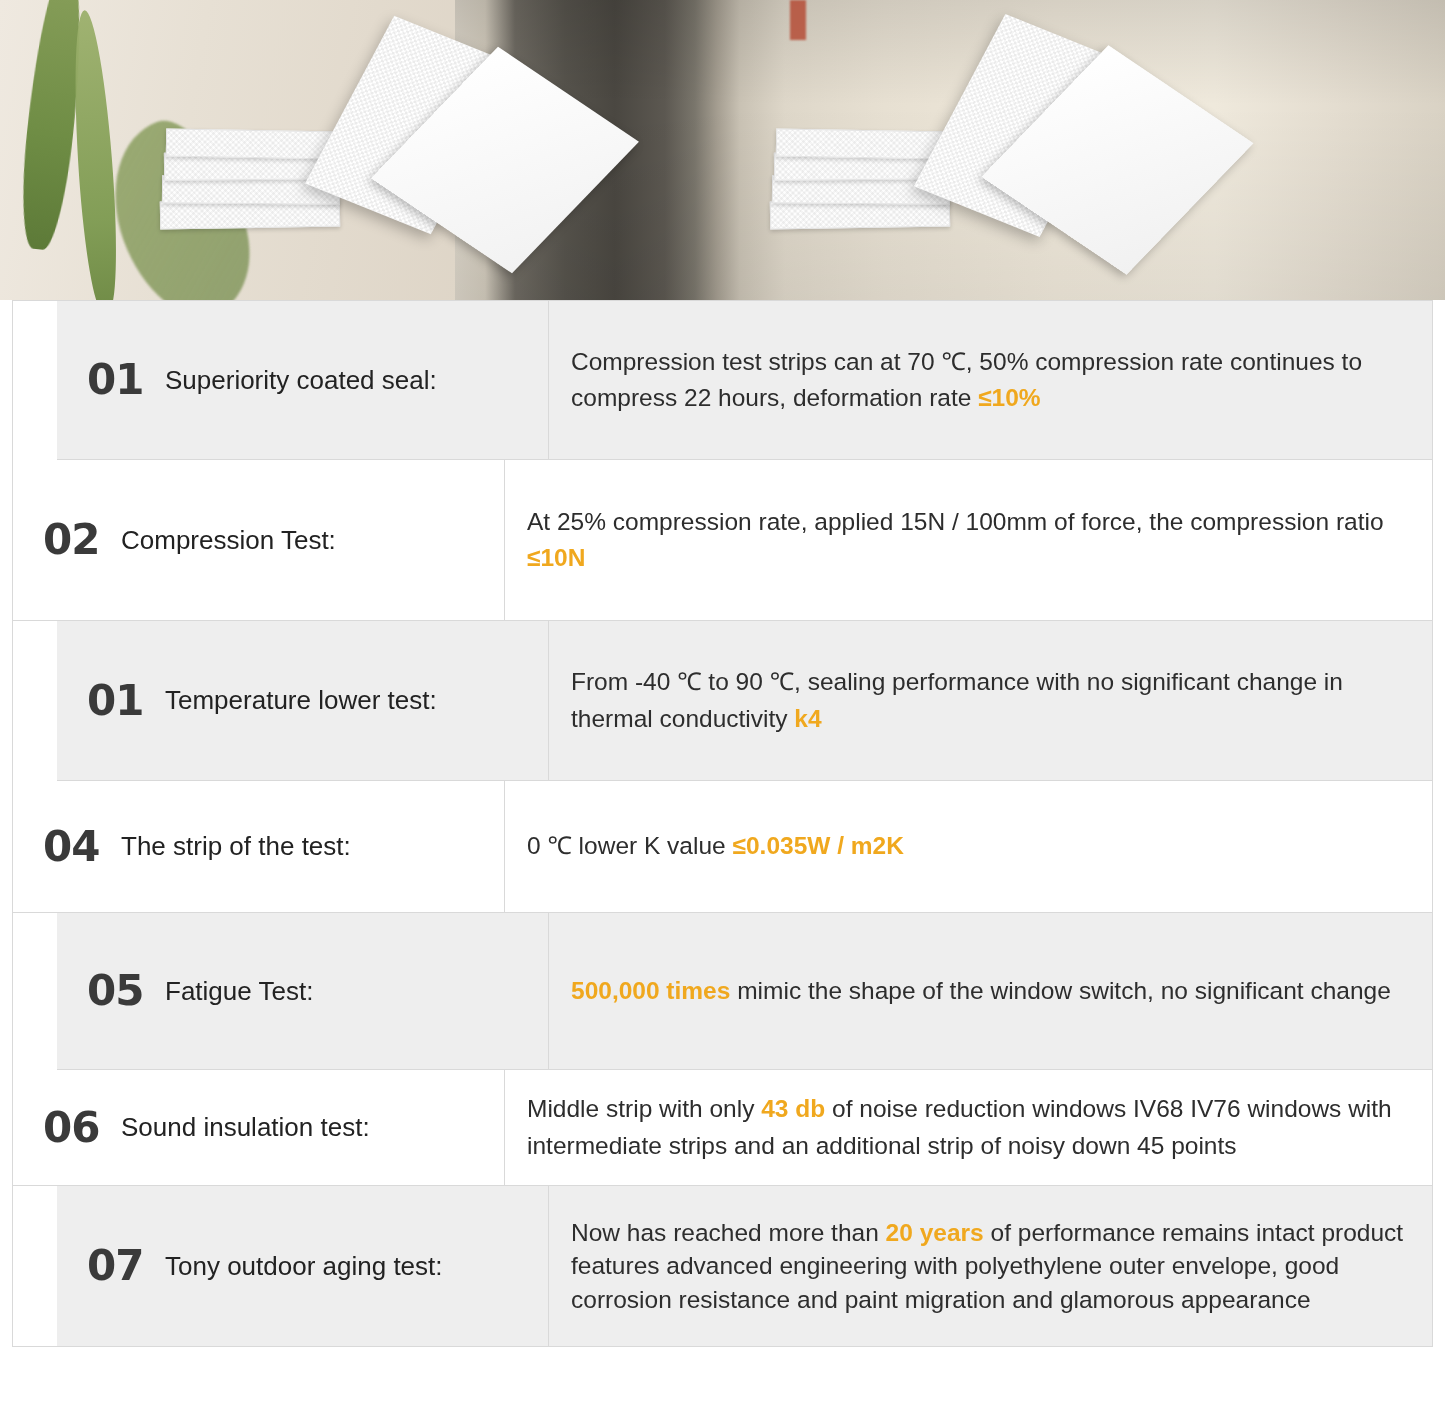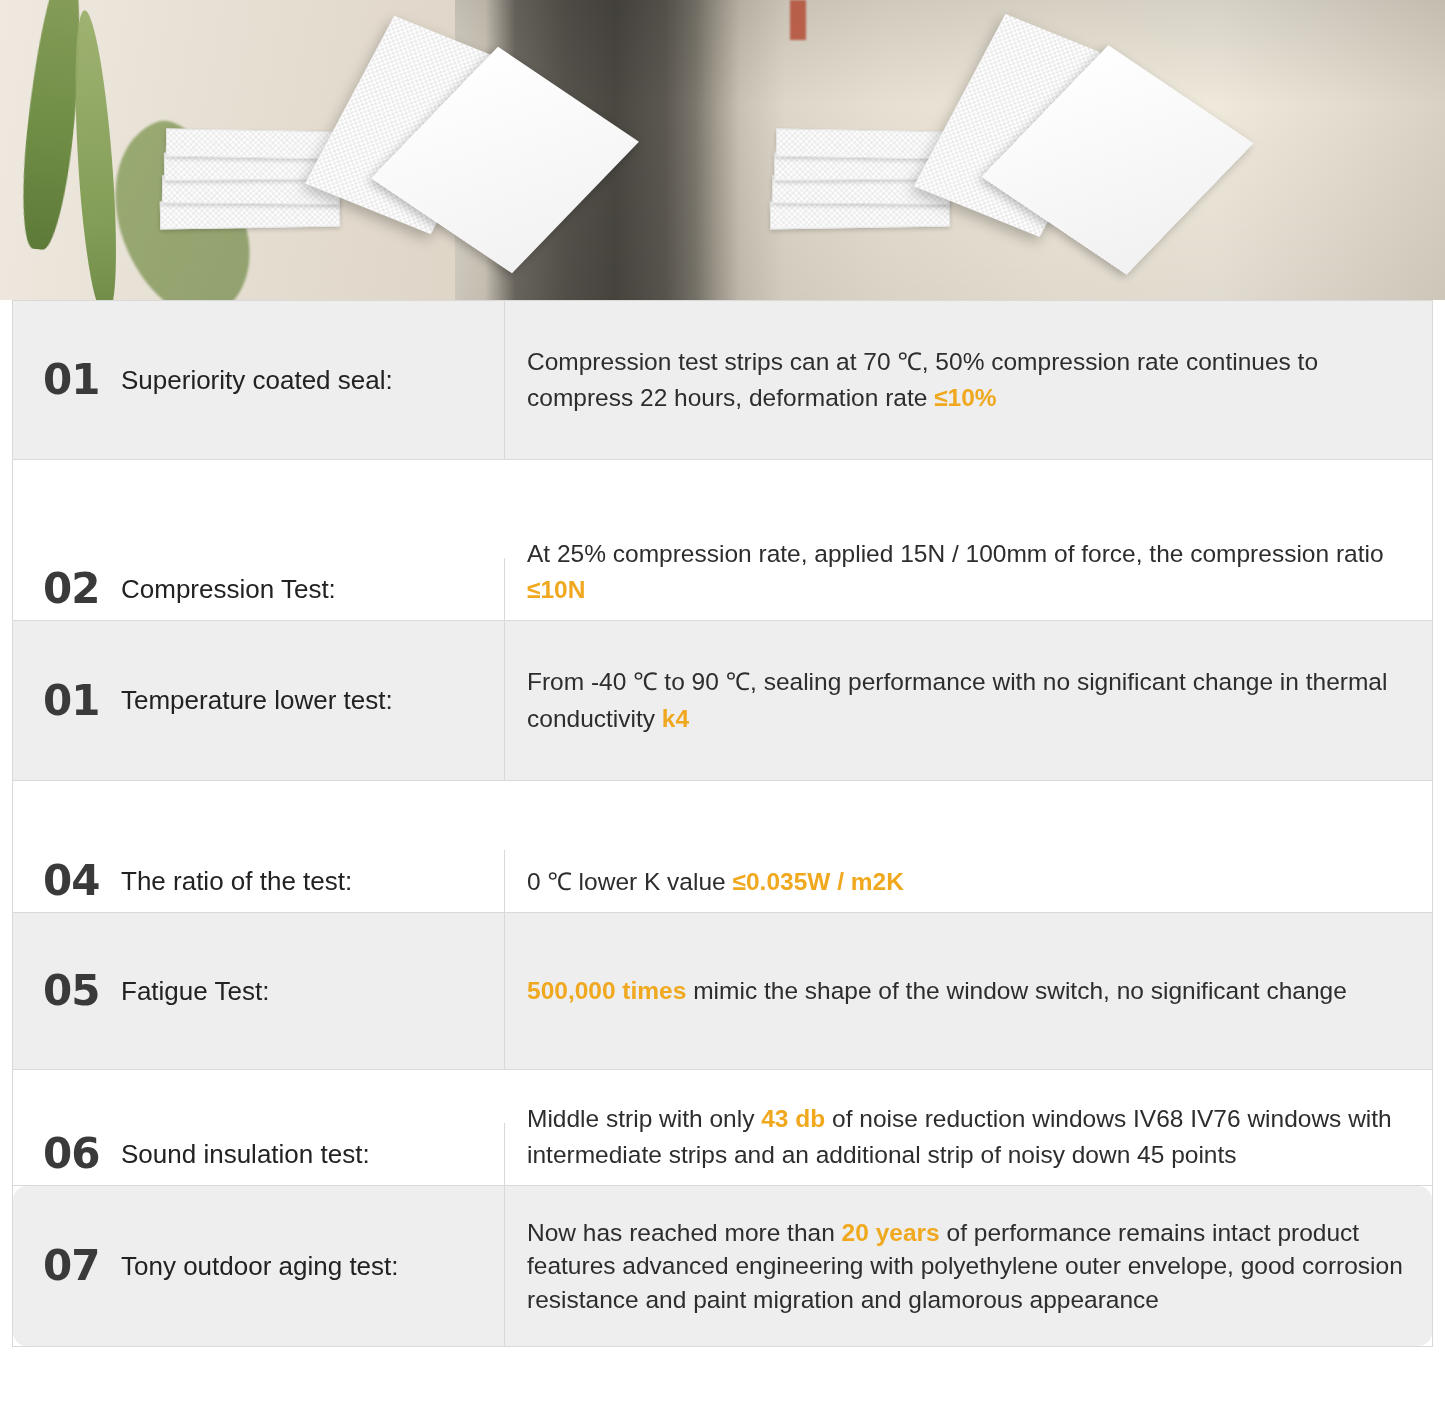--- a/index.html
+++ b/index.html
@@ -125,23 +125,23 @@
     margin: 0 12px;
     border: 1px solid #d9d9d9;
     box-sizing: border-box;
   }
   .row {
     display: flex;
     align-items: stretch;
     border-bottom: 1px solid #d9d9d9;
     box-sizing: border-box;
   }
-  .row:last-child { border-bottom: none; border-radius: 14px; }
-  .row.shade { background: #eeeeee; }
-  .row.plain { background: #ffffff; align-items: flex-end; }
+  .row:last-child { border-bottom: none; }
+  .row.shade { background: #eeeeee; margin-left: 44px; }
+  .row.plain { background: #ffffff; }
 
   .cell-left {
     width: 492px;
     flex: 0 0 492px;
     display: flex;
     align-items: center;
     border-right: 1px solid #d9d9d9;
     box-sizing: border-box;
     padding: 10px 12px 10px 30px;
   }
@@ -248,21 +248,21 @@
       <div class="title">Temperature lower test:</div>
     </div>
     <div class="cell-right">
       <div class="desc"><span>From -40 ℃ to 90 ℃, sealing performance with no significant change in thermal conductivity </span><span class="hl">k4</span></div>
     </div>
   </div>
 
   <div class="row plain r4">
     <div class="cell-left">
       <div class="num">04</div>
-      <div class="title">The ratio of the test:</div>
+      <div class="title">The strip of the test:</div>
     </div>
     <div class="cell-right">
       <div class="desc"><span>0 ℃ lower K value </span><span class="hl">≤0.035W / m2K</span></div>
     </div>
   </div>
 
   <div class="row shade r5">
     <div class="cell-left">
       <div class="num">05</div>
       <div class="title">Fatigue Test:</div>

